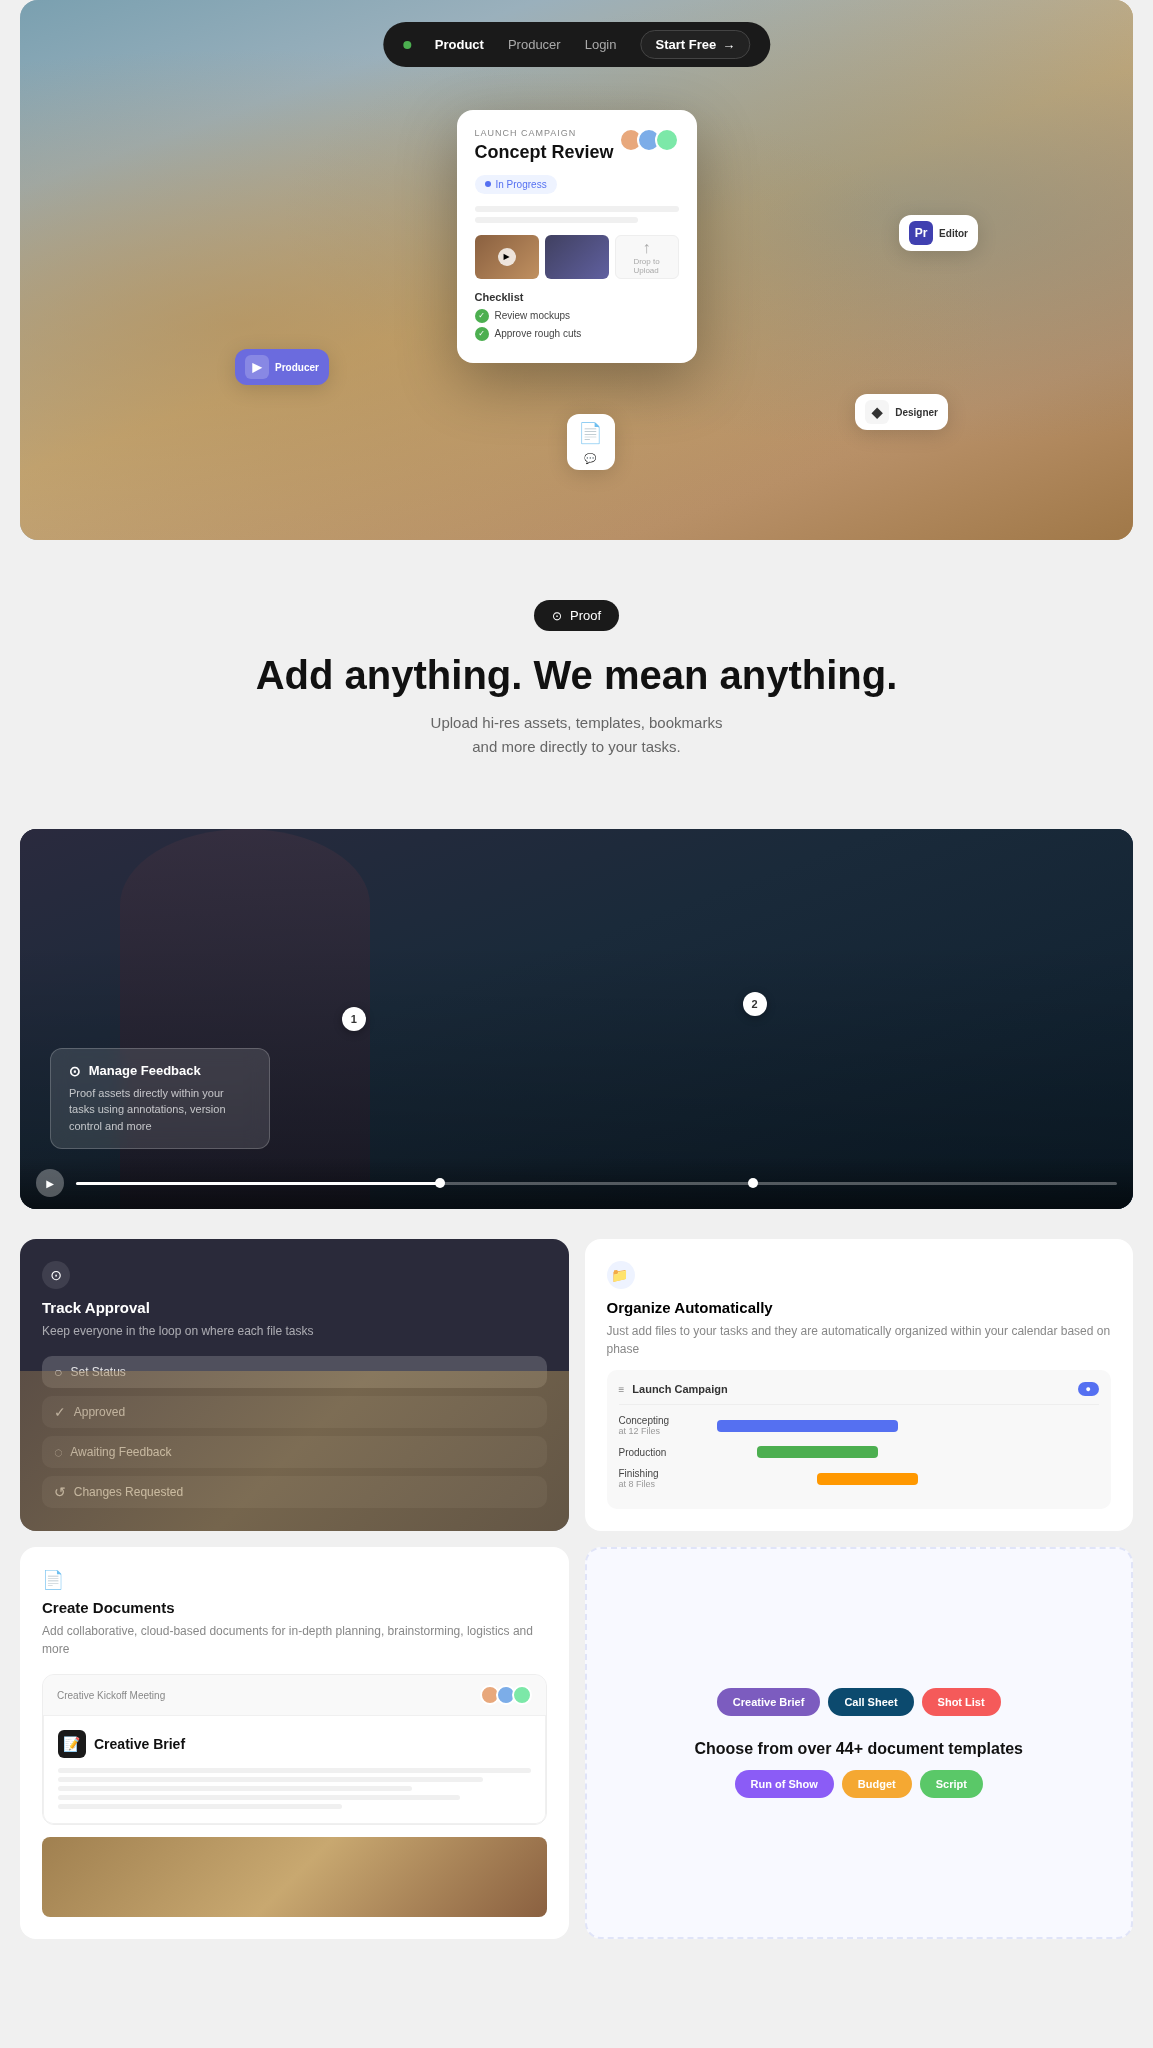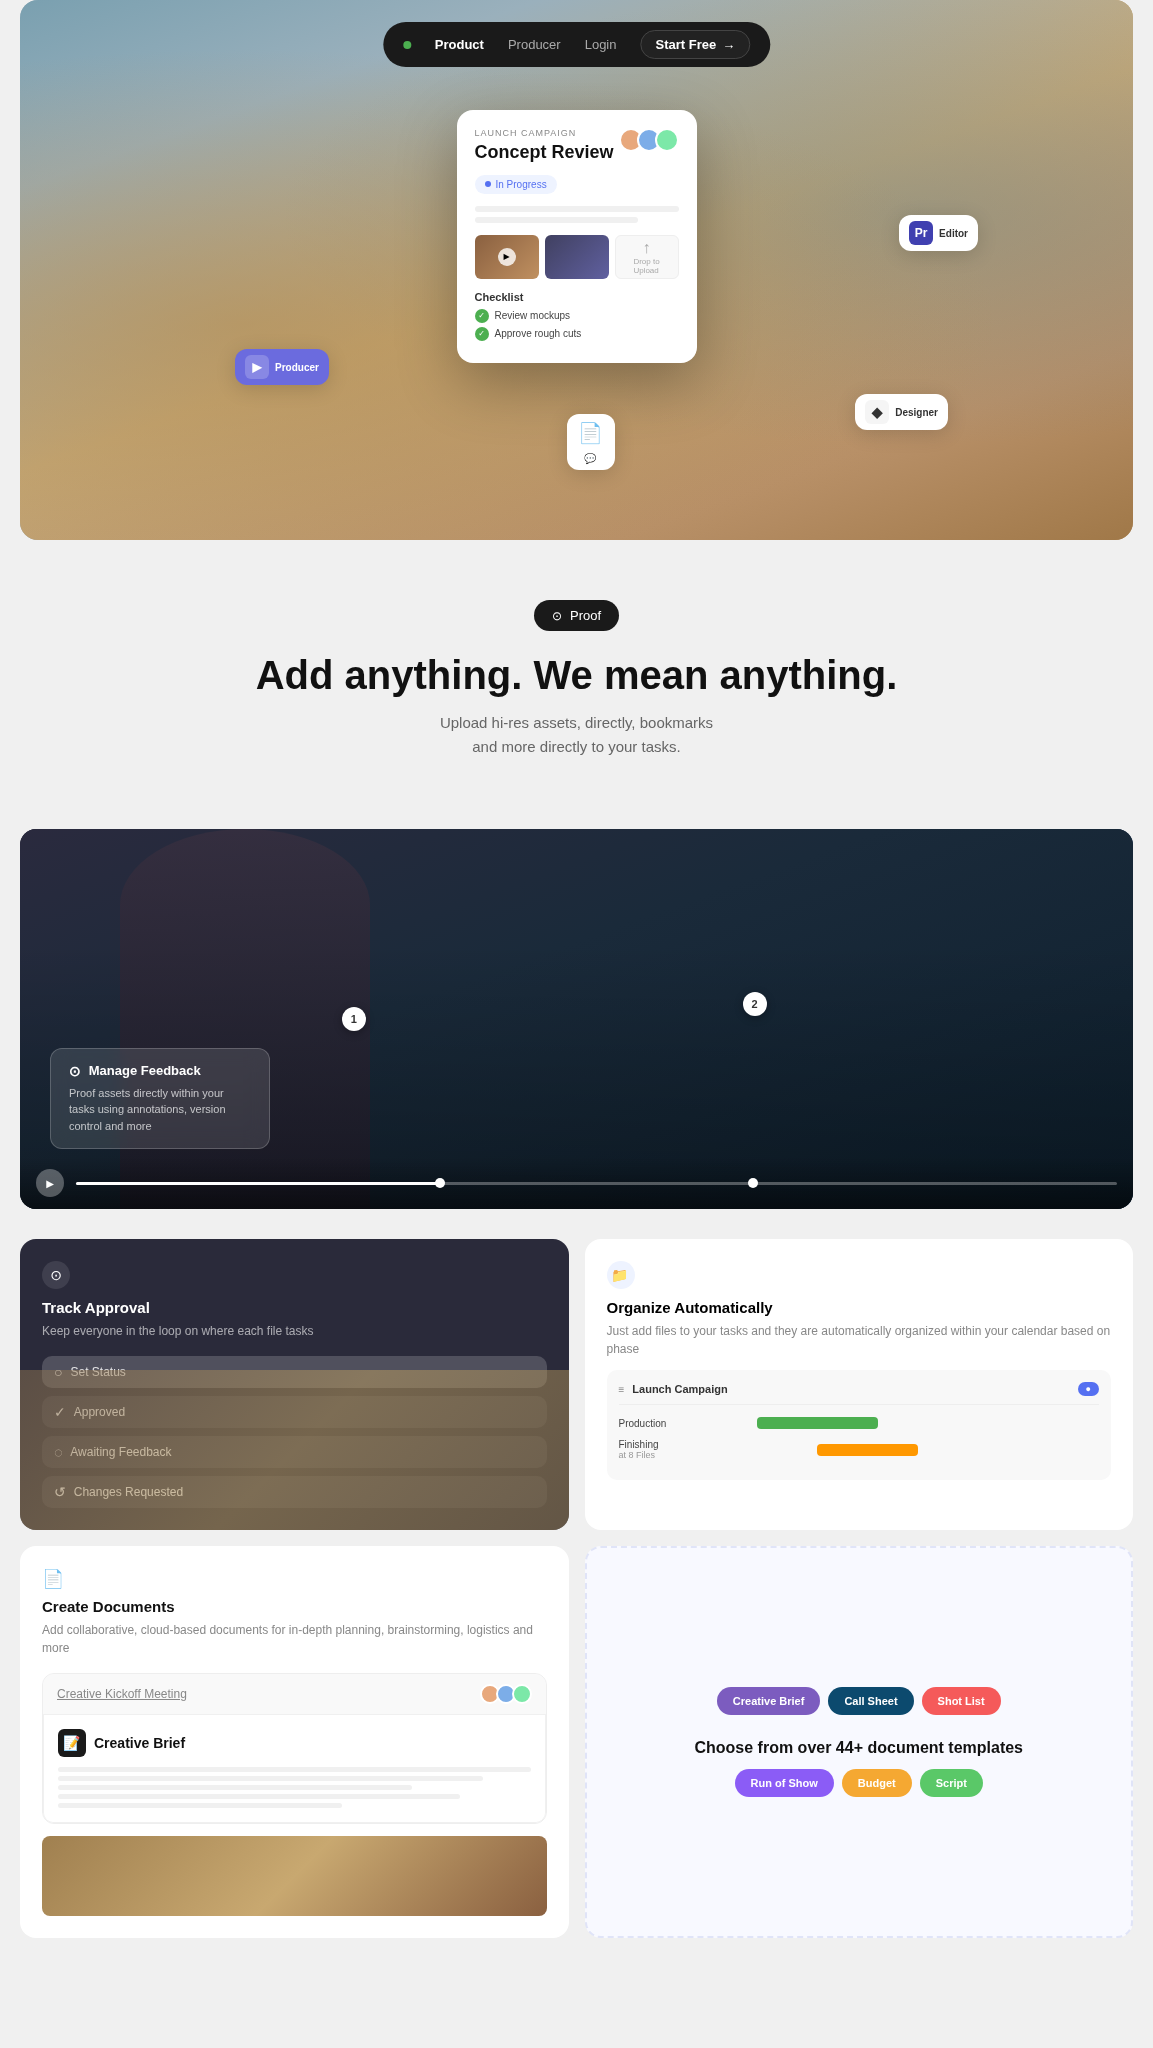--- a/index.html
+++ b/index.html
@@ -688,23 +688,22 @@
       display: flex;
       align-items: center;
       justify-content: space-between;
       padding: 10px 14px;
       border-bottom: 1px solid #f0f0f0;
       background: #f9f9f9;
       border-radius: 10px 10px 0 0;
     }
 
     .brief-label {
-      font-size: 12px;
+      font-size: 10px;
       color: #888;
-      text-decoration: underline;
     }
 
     .brief-avatars {
       display: flex;
     }
 
     .brief-avatar {
       width: 20px;
       height: 20px;
       border-radius: 50%;
@@ -903,21 +902,21 @@
     </div>
   </div>
 
   <div class="proof-section">
     <div class="proof-badge">
       <span style="font-size:12px;">⊙</span>
       <span>Proof</span>
     </div>
     <div class="proof-heading">Add anything. We mean anything.</div>
     <div class="proof-subtext">
-      <div>Upload hi-res assets, directly, bookmarks</div>
+      <div>Upload hi-res assets, templates, bookmarks</div>
       <div>and more directly to your tasks.</div>
     </div>
   </div>
 
   <div class="video-player">
     <div class="video-bg"></div>
     <div class="video-person"></div>
 
     <div class="annotation-dot dot-1">
       <span>1</span>
@@ -973,20 +972,29 @@
 
     <div class="feature-card">
       <div class="feature-icon" style="background:#eef3ff; color:#5570f1;">📁</div>
       <div class="feature-title">Organize Automatically</div>
       <div class="feature-desc">Just add files to your tasks and they are automatically organized within your calendar based on phase</div>
       <div class="organize-preview">
         <div class="gantt-header">
           <span style="font-size:10px; color:#888;">≡</span>
           <span class="gantt-title">Launch Campaign</span>
           <span class="gantt-badge">●</span>
+        </div>
+        <div class="gantt-row">
+          <div class="gantt-label">
+            <div>Concepting</div>
+            <div class="gantt-sublabel">at 12 Files</div>
+          </div>
+          <div class="gantt-bar-area">
+            <div class="gantt-bar bar-blue"></div>
+          </div>
         </div>
         <div class="gantt-row">
           <div class="gantt-label">
             <div>Production</div>
           </div>
           <div class="gantt-bar-area">
             <div class="gantt-bar bar-green"></div>
           </div>
         </div>
         <div class="gantt-row">

